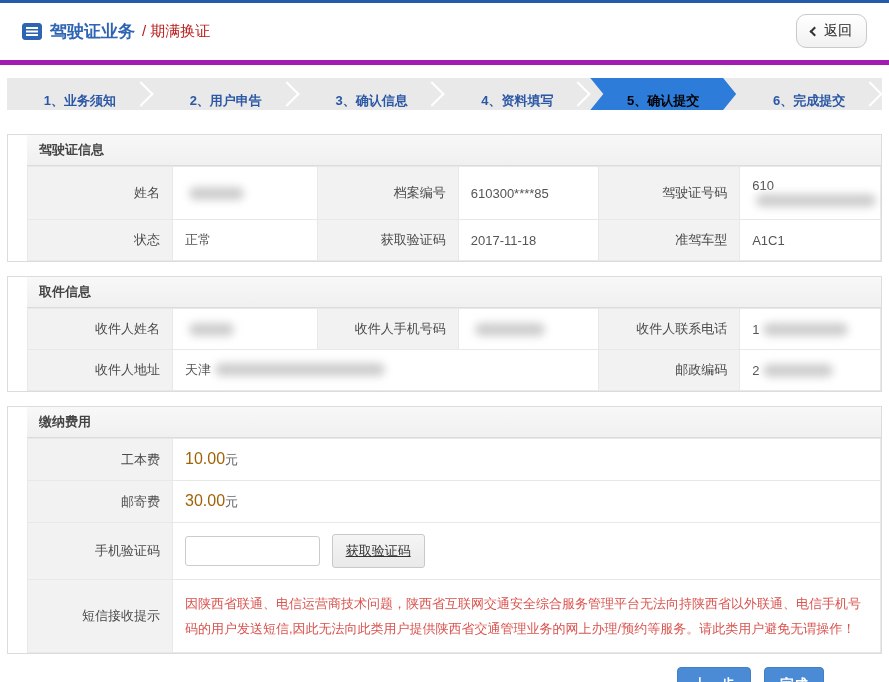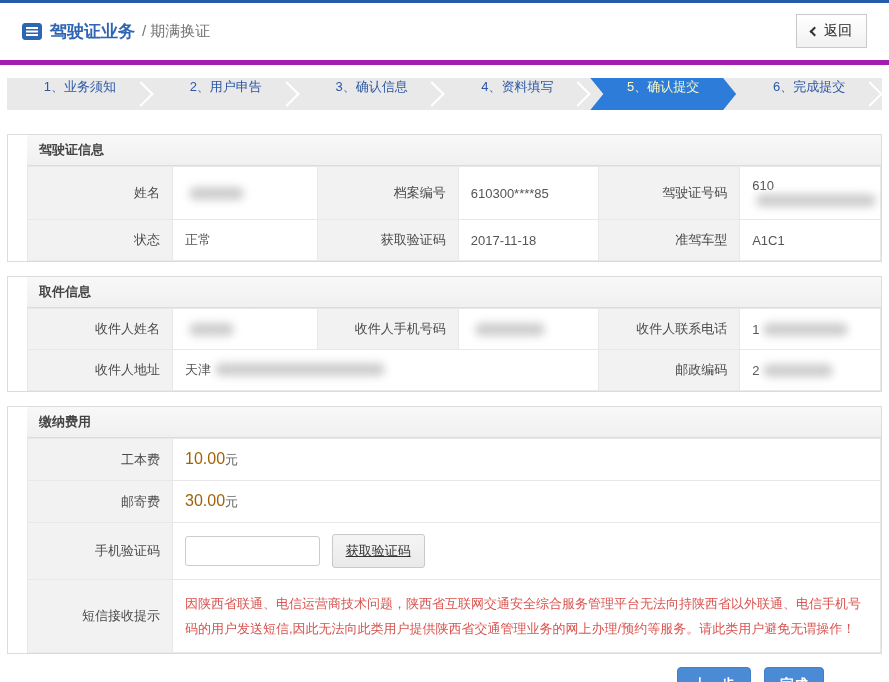--- a/index.html
+++ b/index.html
@@ -12,50 +12,50 @@
   .top-accent { height: 3px; background: #255caa; }
 
   
   .page-header {
     display: flex; justify-content: space-between; align-items: center;
     padding: 11px 22px 12px 22px; border-bottom: 5px solid #a21caf;
   }
   .title-group { display: flex; align-items: center; }
   .doc-icon { display: inline-flex; margin-right: 8px; }
   .page-title { font-size: 17px; font-weight: bold; color: #2d64b3; }
-  .page-subtitle { font-size: 15px; color: #737373; margin-left: 7px; }
+  .page-subtitle { font-size: 15px; color: #b91c1c; margin-left: 7px; }
   .back-btn {
     display: inline-flex; align-items: center; gap: 6px;
-    border: 1px solid #c9c9c9; border-radius: 0;
+    border: 1px solid #c9c9c9; border-radius: 10px;
     background: linear-gradient(#ffffff, #f1f1f1);
     padding: 7px 14px; font-size: 14px; color: #222; cursor: pointer;
     font-family: inherit;
   }
   .chev-left {
     width: 7px; height: 7px; border-left: 2px solid #333; border-bottom: 2px solid #333;
     transform: rotate(45deg); display: inline-block;
   }
 
   
   .steps {
     margin: 13px 7px 0 7px; height: 32px; background: #e9e9e9;
     display: flex; position: relative; overflow: hidden;
   }
   .step {
-    flex: 1; display: flex; align-items: flex-start; justify-content: center;
-    font-size: 13px; font-weight: normal; color: #2b57a5; position: relative;
+    flex: 1; display: flex; align-items: flex-end; justify-content: center;
+    font-size: 13px; font-weight: bold; color: #2b57a5; position: relative;
   }
   .step::after {
     content: ''; position: absolute; right: 3px; top: 50%;
     width: 16px; height: 16px;
     border-top: 2px solid #fff; border-right: 2px solid #fff;
     transform: translateY(-50%) rotate(45deg);
   }
   .step.active {
-    background: #2e7cd9; color: #fef9c3;
+    background: #2e7cd9; color: #000000;
     clip-path: polygon(0 0, calc(100% - 13px) 0, 100% 50%, calc(100% - 13px) 100%, 0 100%, 13px 50%);
   }
   .step.active::after { display: none; }
 
   
   .panel { margin: 14px 7px 0 7px; border: 1px solid #dcdcdc; padding-left: 19px; }
   .panel:first-of-type { margin-top: 24px; }
   .panel-title {
     background: linear-gradient(#f8f8f8, #f0f0f0);
     border-bottom: 1px solid #dcdcdc;

